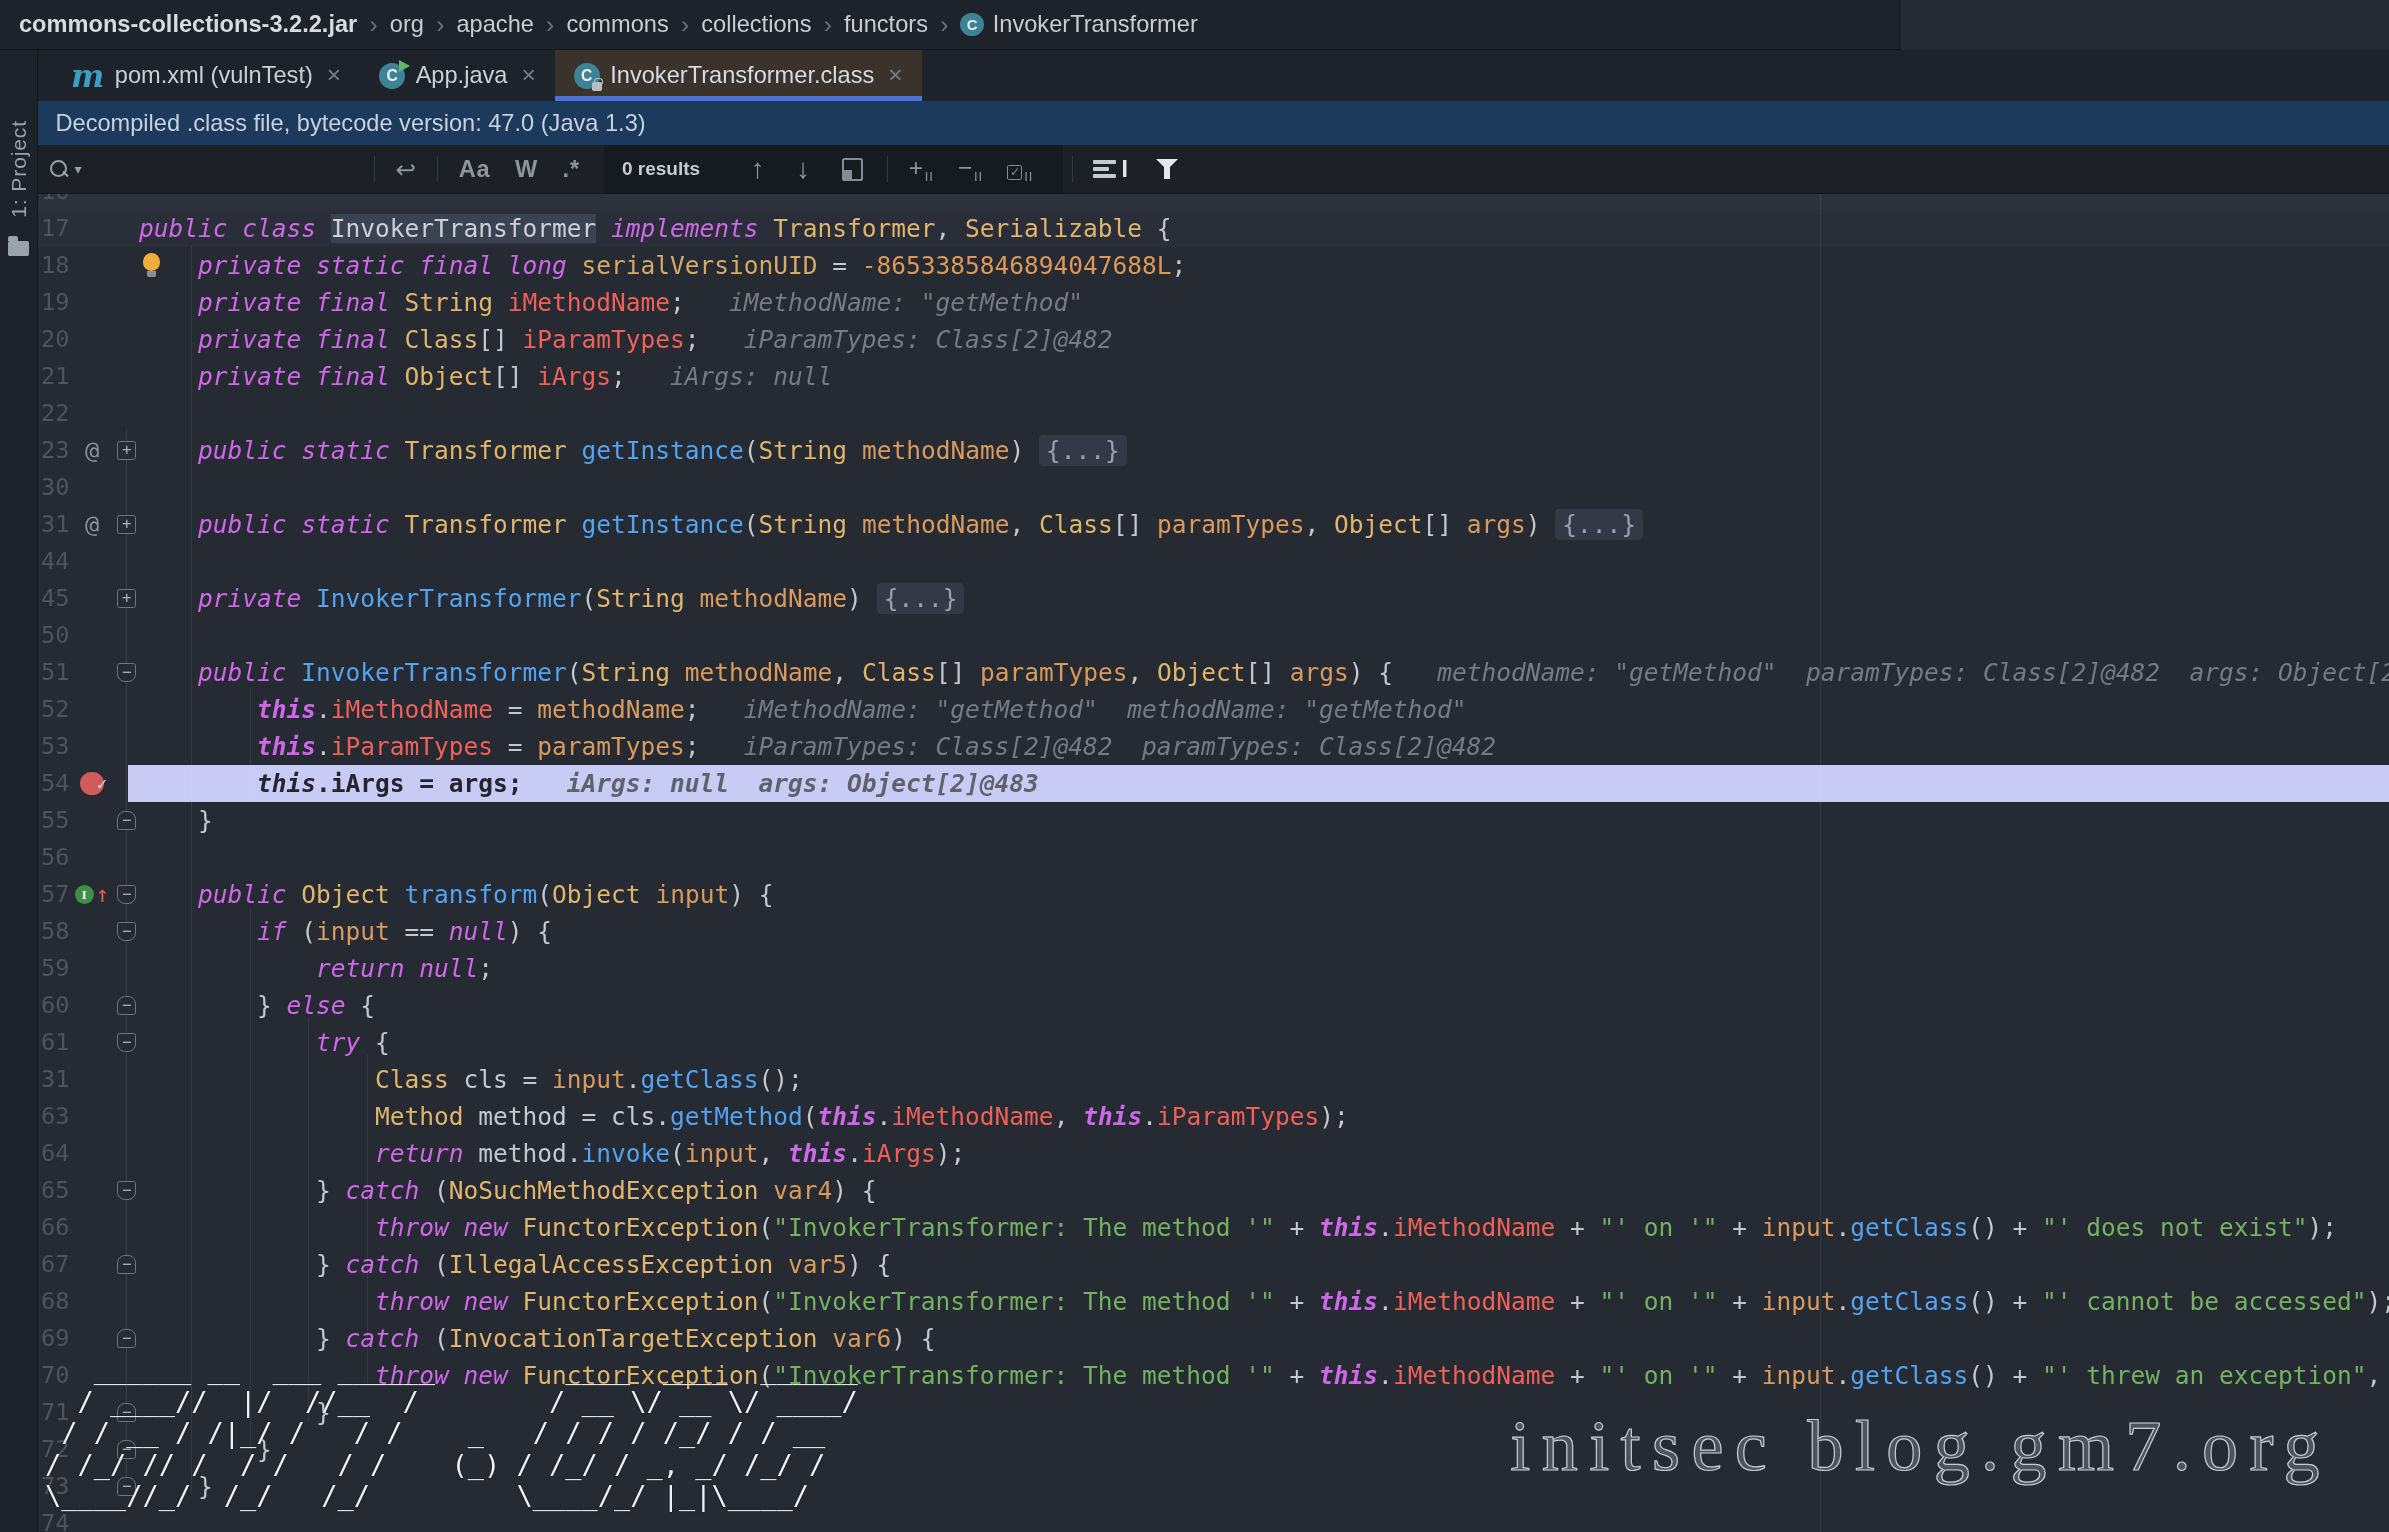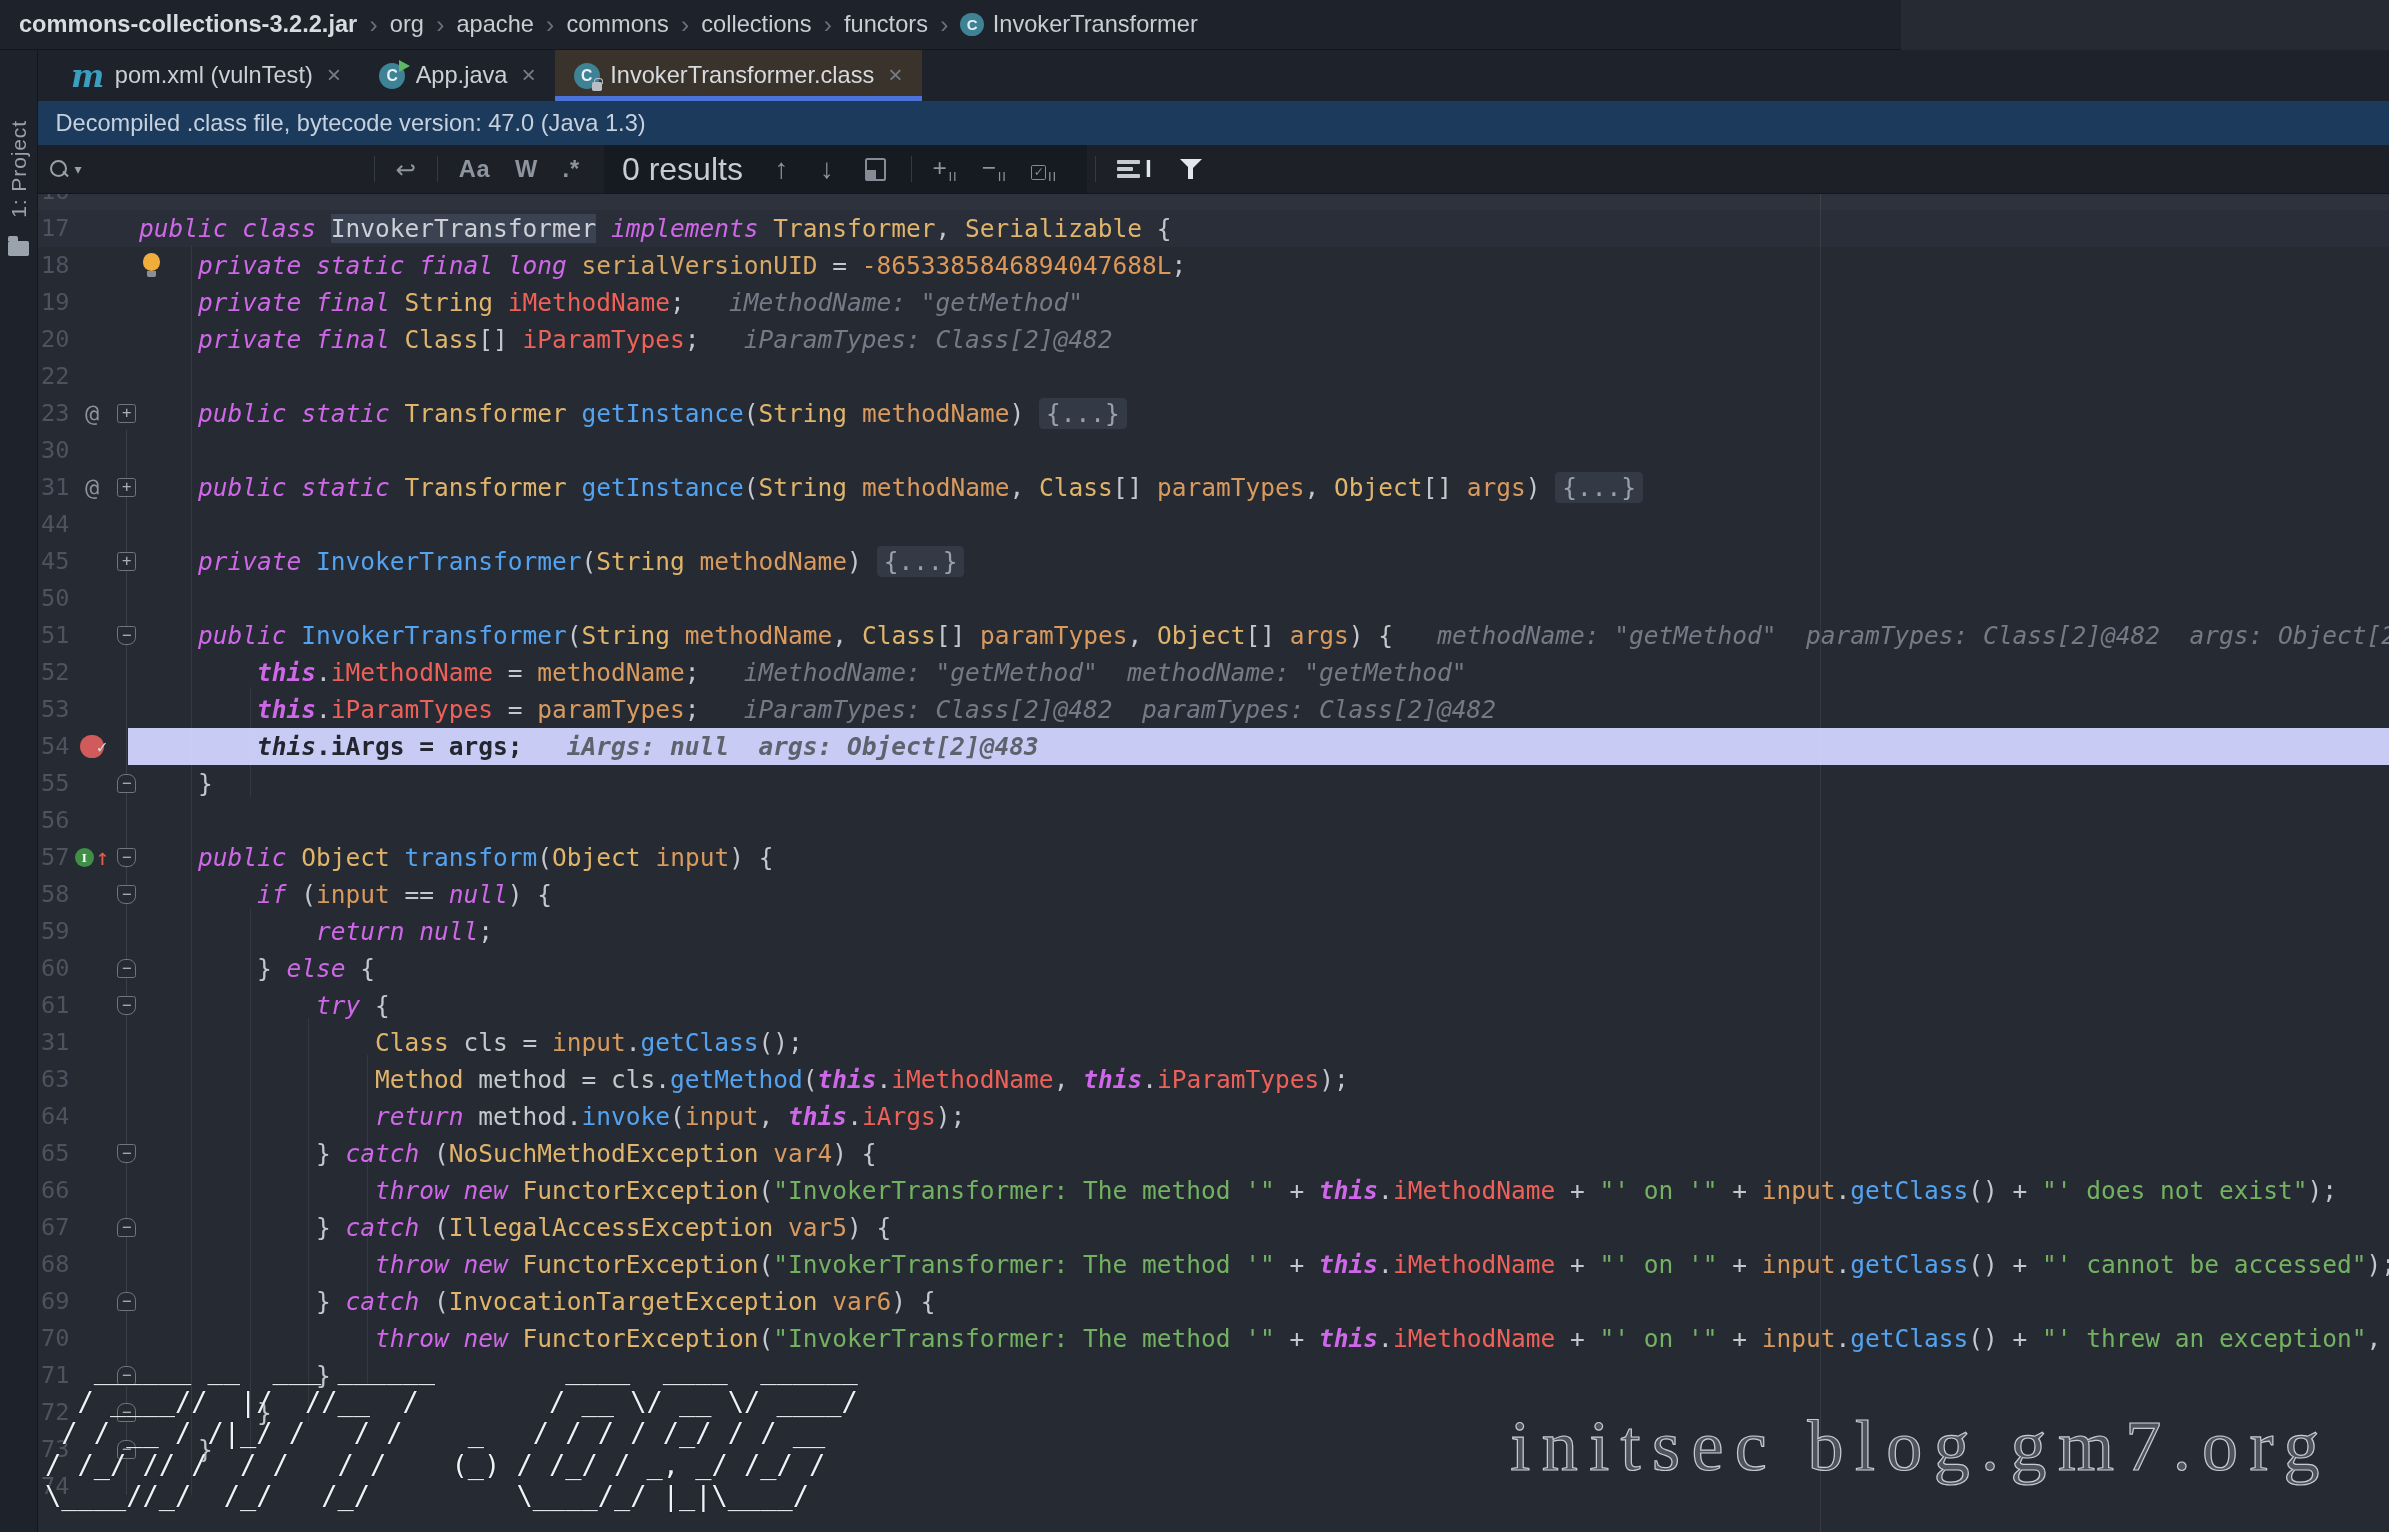--- a/index.html
+++ b/index.html
@@ -80,21 +80,21 @@
   .mag::before { content:''; position:absolute; left:0; top:0; width:13px; height:13px;
     border:2.2px solid #9aa0a8; border-radius:50%; }
   .mag::after { content:''; position:absolute; left:12.2px; top:13px; width:7px; height:2.2px;
     background:#9aa0a8; transform:rotate(45deg); }
   .mag-caret { margin-left:5.2px; font-size:14px; color:#9aa0a8; }
   .tb-sep { width:0.9px; height:26px; background:#343a43; margin:0 8.7px; }
   .tb-btn { font-size:24.5px; padding:0 12.2px; color:#8e959f; }
   .tb-btn.txt { font-size:23.6px; font-weight:bold; letter-spacing:0.9px; }
   #results-panel { display:flex; align-items:center; height:100%;
     background:#161a21; margin-left:12.2px; padding:0 17.5px; }
-  #results-label { color:#c8ccd2; font-size:32px; margin-right:16px; font-weight:normal; }
+  #results-label { color:#c8ccd2; font-size:19px; margin-right:35px; font-weight:bold; }
   .nav-arrow { font-size:28px; padding:0 15.7px; color:#8e959f; }
   .sel-box { position:relative; width:21px; height:23px; border:2.2px solid #858c96;
     border-radius:2.6px; margin:0 15.7px; }
   .sel-box::after { content:''; position:absolute; left:-0.9px; bottom:-0.9px; width:9.6px;
     height:9.6px; background:#858c96; }
   .sub2 { font-size:13px; letter-spacing:0.9px; margin-left:1.7px; vertical-align:-5.2px; }
   .chk { display:inline-block; width:15px; height:15px; border:1.7px solid #858c96;
     border-radius:1.7px; font-size:12.2px; line-height:12.2px; text-align:center; color:#858c96; }
   .lines-ic { display:inline-flex; flex-direction:column; gap:3.5px; width:23px; margin-right:5.2px; }
   .lines-ic i { display:block; height:3.5px; background:#c6cad1; border-radius:0.9px; }
@@ -249,20 +249,21 @@
     <span class="funnel"></span>
   </div>
 
   <div id="code">
     <div id="rows">
         <div class="row band16"><span class="ln">16</span><span class="gi"></span><span class="gf"></span><span class="ct"></span></div>
         <div class="row band17"><span class="ln">17</span><span class="gi"></span><span class="gf"></span><span class="ct"><span class="tok c-kw">public class </span><span class="tok c-idhl">InvokerTransformer</span><span class="tok c-kw"> implements </span><span class="tok c-ty">Transformer</span><span class="tok c-pl">, </span><span class="tok c-ty">Serializable</span><span class="tok c-pl"> {</span></span></div>
         <div class="row"><span class="ln">18</span><span class="gi"></span><span class="gf"></span><span class="ct"><span class="g-bulb"></span><span class="tok c-pl">    </span><span class="tok c-kw">private static final long </span><span class="tok c-sf">serialVersionUID</span><span class="tok c-pl"> = </span><span class="tok c-nm">-8653385846894047688L</span><span class="tok c-pl">;</span></span></div>
         <div class="row"><span class="ln">19</span><span class="gi"></span><span class="gf"></span><span class="ct"><span class="tok c-pl">    </span><span class="tok c-kw">private final </span><span class="tok c-ty">String</span><span class="tok c-pl"> </span><span class="tok c-fd">iMethodName</span><span class="tok c-pl">;</span><span class="tok c-hi">   iMethodName: "getMethod"</span></span></div>
         <div class="row"><span class="ln">20</span><span class="gi"></span><span class="gf"></span><span class="ct"><span class="tok c-pl">    </span><span class="tok c-kw">private final </span><span class="tok c-ty">Class</span><span class="tok c-pl">[] </span><span class="tok c-fd">iParamTypes</span><span class="tok c-pl">;</span><span class="tok c-hi">   iParamTypes: Class[2]@482</span></span></div>
+        <div class="row"><span class="ln">21</span><span class="gi"></span><span class="gf"></span><span class="ct"><span class="tok c-pl">    </span><span class="tok c-kw">private final </span><span class="tok c-ty">Object</span><span class="tok c-pl">[] </span><span class="tok c-fd">iArgs</span><span class="tok c-pl">;</span><span class="tok c-hi">   iArgs: null</span></span></div>
         <div class="row"><span class="ln">22</span><span class="gi"></span><span class="gf"></span><span class="ct"></span></div>
         <div class="row"><span class="ln">23</span><span class="gi"><span class="g-at">@</span></span><span class="gf"><span class="fold f-p">+</span></span><span class="ct"><span class="tok c-pl">    </span><span class="tok c-kw">public static </span><span class="tok c-ty">Transformer</span><span class="tok c-pl"> </span><span class="tok c-mt">getInstance</span><span class="tok c-pl">(</span><span class="tok c-ty">String</span><span class="tok c-pl"> </span><span class="tok c-pm">methodName</span><span class="tok c-pl">) </span><span class="tok c-fb">{...}</span></span></div>
         <div class="row"><span class="ln">30</span><span class="gi"></span><span class="gf"></span><span class="ct"></span></div>
         <div class="row"><span class="ln">31</span><span class="gi"><span class="g-at">@</span></span><span class="gf"><span class="fold f-p">+</span></span><span class="ct"><span class="tok c-pl">    </span><span class="tok c-kw">public static </span><span class="tok c-ty">Transformer</span><span class="tok c-pl"> </span><span class="tok c-mt">getInstance</span><span class="tok c-pl">(</span><span class="tok c-ty">String</span><span class="tok c-pl"> </span><span class="tok c-pm">methodName</span><span class="tok c-pl">, </span><span class="tok c-ty">Class</span><span class="tok c-pl">[] </span><span class="tok c-pm">paramTypes</span><span class="tok c-pl">, </span><span class="tok c-ty">Object</span><span class="tok c-pl">[] </span><span class="tok c-pm">args</span><span class="tok c-pl">) </span><span class="tok c-fb">{...}</span></span></div>
         <div class="row"><span class="ln">44</span><span class="gi"></span><span class="gf"></span><span class="ct"></span></div>
         <div class="row"><span class="ln">45</span><span class="gi"></span><span class="gf"><span class="fold f-p">+</span></span><span class="ct"><span class="tok c-pl">    </span><span class="tok c-kw">private </span><span class="tok c-mt">InvokerTransformer</span><span class="tok c-pl">(</span><span class="tok c-ty">String</span><span class="tok c-pl"> </span><span class="tok c-pm">methodName</span><span class="tok c-pl">) </span><span class="tok c-fb">{...}</span></span></div>
         <div class="row"><span class="ln">50</span><span class="gi"></span><span class="gf"></span><span class="ct"></span></div>
         <div class="row"><span class="ln">51</span><span class="gi"></span><span class="gf"><span class="fold f-d">−</span></span><span class="ct"><span class="tok c-pl">    </span><span class="tok c-kw">public </span><span class="tok c-mt">InvokerTransformer</span><span class="tok c-pl">(</span><span class="tok c-ty">String</span><span class="tok c-pl"> </span><span class="tok c-pm">methodName</span><span class="tok c-pl">, </span><span class="tok c-ty">Class</span><span class="tok c-pl">[] </span><span class="tok c-pm">paramTypes</span><span class="tok c-pl">, </span><span class="tok c-ty">Object</span><span class="tok c-pl">[] </span><span class="tok c-pm">args</span><span class="tok c-pl">) {</span><span class="tok c-hi">   methodName: "getMethod"  paramTypes: Class[2]@482  args: Object[2]@483</span></span></div>
         <div class="row"><span class="ln">52</span><span class="gi"></span><span class="gf"></span><span class="ct"><span class="tok c-pl">        </span><span class="tok c-th">this</span><span class="tok c-pl">.</span><span class="tok c-fd">iMethodName</span><span class="tok c-pl"> = </span><span class="tok c-pm">methodName</span><span class="tok c-pl">;</span><span class="tok c-hi">   iMethodName: "getMethod"  methodName: "getMethod"</span></span></div>
         <div class="row"><span class="ln">53</span><span class="gi"></span><span class="gf"></span><span class="ct"><span class="tok c-pl">        </span><span class="tok c-th">this</span><span class="tok c-pl">.</span><span class="tok c-fd">iParamTypes</span><span class="tok c-pl"> = </span><span class="tok c-pm">paramTypes</span><span class="tok c-pl">;</span><span class="tok c-hi">   iParamTypes: Class[2]@482  paramTypes: Class[2]@482</span></span></div>

